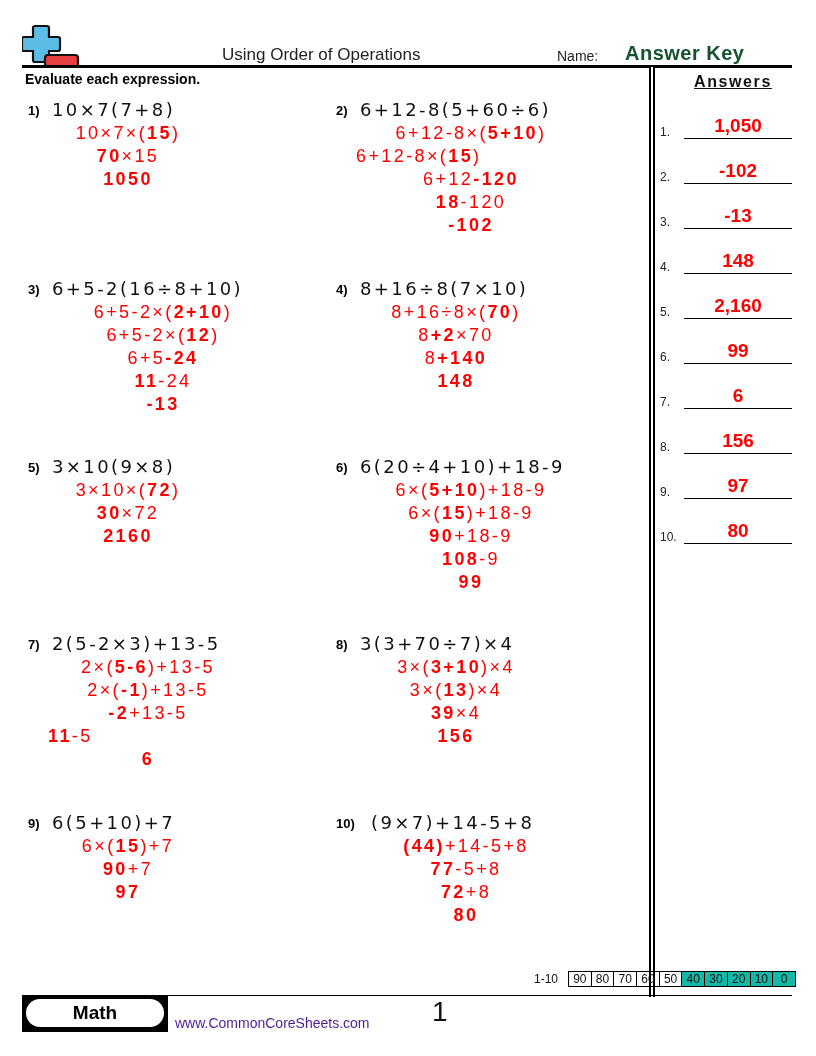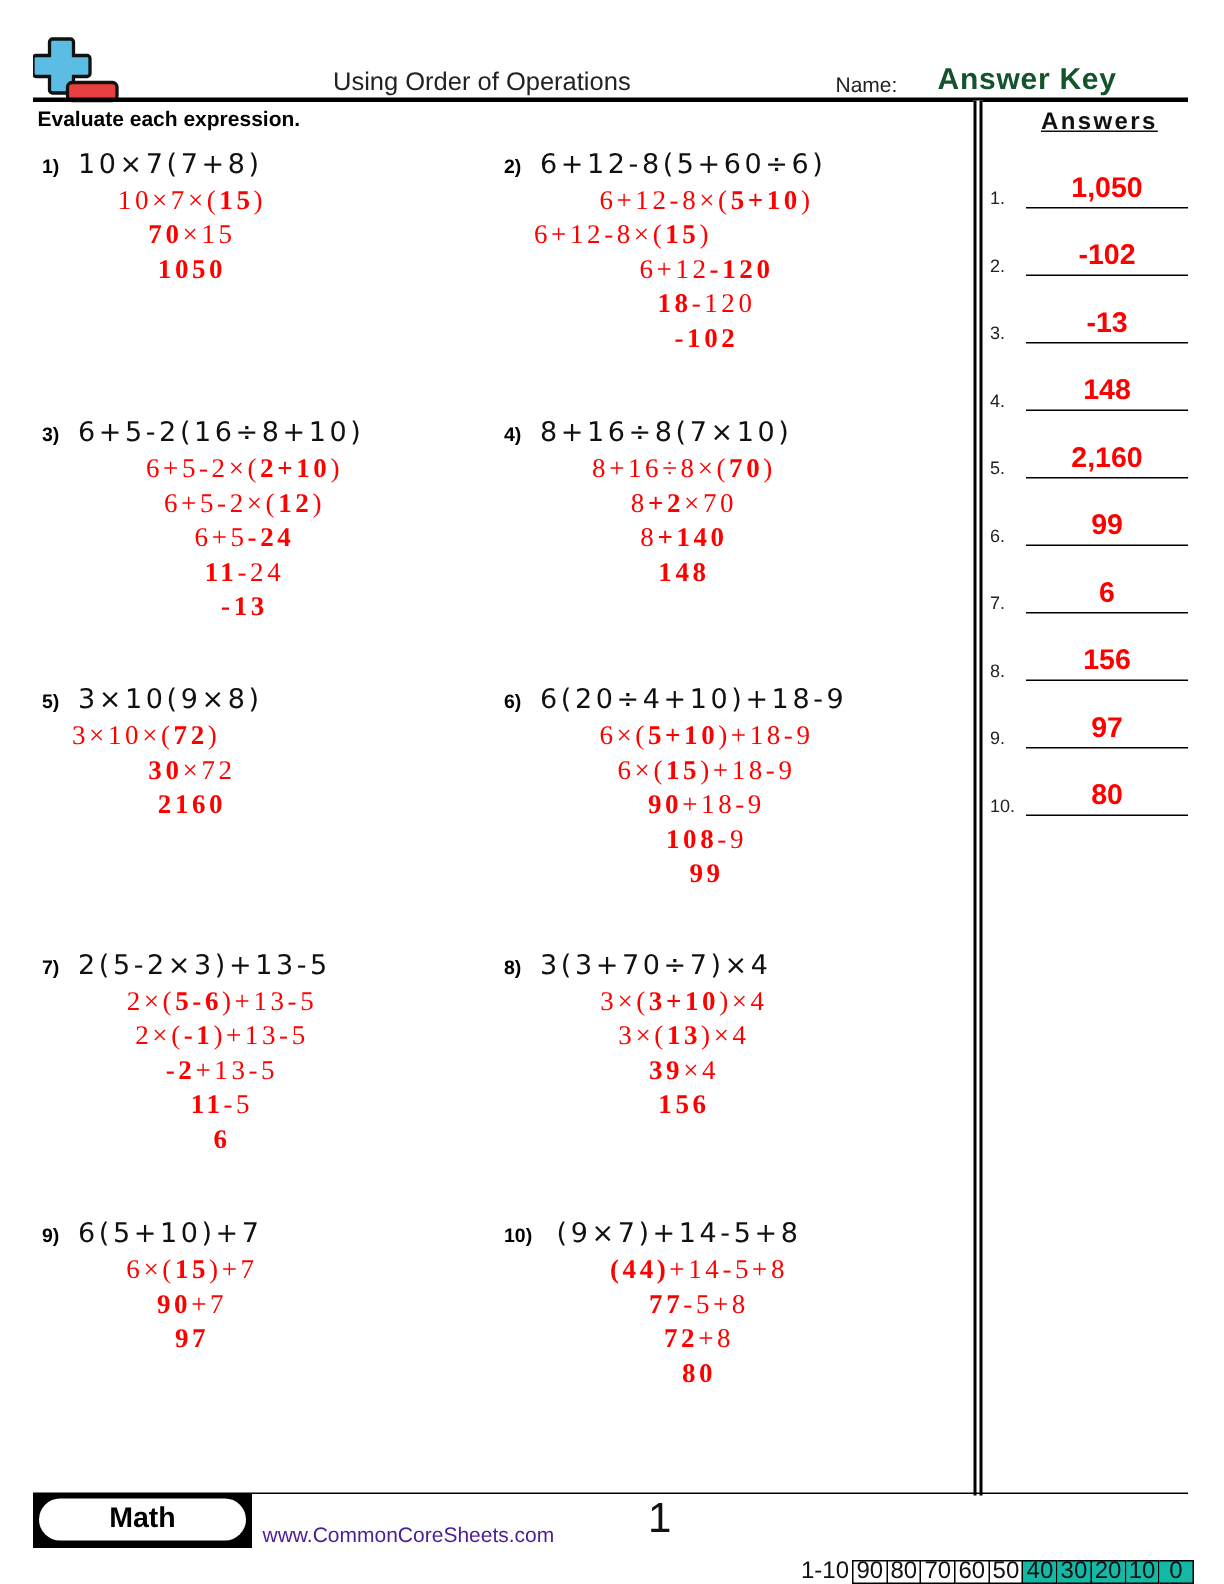--- a/index.html
+++ b/index.html
@@ -15,37 +15,37 @@
     .instructions { left: 25px; top: 71px; font-size: 14px; font-weight: bold; }
 
     
     .vdivider { left: 649px; top: 67px; width: 2px; height: 930px; border-left: 2px solid #000; border-right: 2px solid #000; box-sizing: content-box; background: #fff; }
 
     
     .problem { position: absolute; }
     .pnum { position: absolute; left: 0; top: 0; font-size: 13px; font-weight: bold; }
     .qline { position: absolute; left: 24px; top: -4px; font-size: 18px; letter-spacing: 2.4px; white-space: nowrap; font-family: "DejaVu Sans", sans-serif; color: #111; }
     .steps { position: absolute; left: 24px; top: 19px; width: 230px; }
-    .step { height: 23px; line-height: 23px; font-size: 18px; letter-spacing: 2.4px; color: #f00; white-space: nowrap; font-family: Liberation Serif, serif; }
+    .step { height: 23px; line-height: 23px; font-size: 18px; letter-spacing: 2.4px; color: #f00; white-space: nowrap; font-family: Liberation Sans, sans-serif; }
     .step .b { font-weight: bold; }
 
     
     .answers-title { left: 694px; top: 73px; font-size: 16px; font-weight: bold; letter-spacing: 1.6px; text-decoration: underline; color: #111; }
     .ans-row { position: absolute; left: 660px; width: 132px; height: 20px; }
     .ans-num { position: absolute; left: 0; bottom: 0; font-size: 12px; color: #222; }
     .ans-line { position: absolute; left: 24px; right: 0; bottom: 0; height: 1px; background: #000; }
     .ans-val { position: absolute; left: 24px; right: 0; bottom: 2px; text-align: center; font-size: 19px; font-weight: bold; color: #f00; }
 
     
     .footer-rule { left: 22px; top: 995px; width: 770px; height: 1px; background: #000; }
     .math-badge { left: 22px; top: 996px; width: 146px; height: 36px; background: #000; }
     .math-pill { position: absolute; left: 4px; top: 3px; width: 138px; height: 28px; background: #fff; border-radius: 14px; text-align: center; line-height: 28px; font-size: 19px; font-weight: bold; }
     .site { left: 175px; top: 1015px; font-size: 14px; color: #4c1d95; }
     .pagenum { left: 432px; top: 996px; font-size: 28px; color: #111; }
-    .score { left: 530px; top: 1040px; height: 16px; display: flex; align-items: stretch; font-size: 16px; }
+    .score { left: 530px; top: 971px; height: 16px; display: flex; align-items: stretch; font-size: 12px; }
     .score .lbl { width: 34px; text-align: left; padding-left: 4px; line-height: 16px; color: #111; }
     .score .cell { width: 21.7px; border: 1px solid #000; border-left: none; text-align: center; line-height: 14px; color: #111; }
     .score .cell.first { border-left: 1px solid #000; }
     .score .cell.blue { background: #14b8a6; }
   </style>
 </head>
 <body>
 
 <div class="abs logo">
   <svg width="58" height="46" viewBox="0 0 58 46">
@@ -100,21 +100,21 @@
         <div class="step" style="text-align: center;"><span>8+16÷8×(</span><span class="b">70</span><span>)</span></div>
         <div class="step" style="text-align: center;"><span>8</span><span class="b">+2</span><span>×70</span></div>
         <div class="step" style="text-align: center;"><span>8</span><span class="b">+140</span></div>
         <div class="step" style="text-align: center;"><span class="b">148</span></div>
       </div>
     </div>
     <div class="problem" style="left: 28px; top: 460px;">
       <span class="pnum">5)</span>
       <span class="qline">3×10(9×8)</span>
       <div class="steps" style="width: 160px; left: 20px;">
-        <div class="step" style=""><span>3×10×(</span><span class="b">72</span><span>)</span></div>
+        <div class="step" style="text-align: center;"><span>3×10×(</span><span class="b">72</span><span>)</span></div>
         <div class="step" style="text-align: center;"><span class="b">30</span><span>×72</span></div>
         <div class="step" style="text-align: center;"><span class="b">2160</span></div>
       </div>
     </div>
     <div class="problem" style="left: 336px; top: 460px;">
       <span class="pnum">6)</span>
       <span class="qline">6(20÷4+10)+18-9</span>
       <div class="steps" style="width: 230px; left: 20px;">
         <div class="step" style="text-align: center;"><span>6×(</span><span class="b">5+10</span><span>)+18-9</span></div>
         <div class="step" style="text-align: center;"><span>6×(</span><span class="b">15</span><span>)+18-9</span></div>
@@ -123,21 +123,21 @@
         <div class="step" style="text-align: center;"><span class="b">99</span></div>
       </div>
     </div>
     <div class="problem" style="left: 28px; top: 637px;">
       <span class="pnum">7)</span>
       <span class="qline">2(5-2×3)+13-5</span>
       <div class="steps" style="width: 200px; left: 20px;">
         <div class="step" style="text-align: center;"><span>2×(</span><span class="b">5-6</span><span>)+13-5</span></div>
         <div class="step" style="text-align: center;"><span>2×(</span><span class="b">-1</span><span>)+13-5</span></div>
         <div class="step" style="text-align: center;"><span class="b">-2</span><span>+13-5</span></div>
-        <div class="step" style="text-align: center;"><span class="b">11</span><span>-5</span></div>
+        <div class="step" style="text-align: left;"><span class="b">11</span><span>-5</span></div>
         <div class="step" style="text-align: center;"><span class="b">6</span></div>
       </div>
     </div>
     <div class="problem" style="left: 336px; top: 637px;">
       <span class="pnum">8)</span>
       <span class="qline">3(3+70÷7)×4</span>
       <div class="steps" style="width: 200px; left: 20px;">
         <div class="step" style="text-align: center;"><span>3×(</span><span class="b">3+10</span><span>)×4</span></div>
         <div class="step" style="text-align: center;"><span>3×(</span><span class="b">13</span><span>)×4</span></div>
         <div class="step" style="text-align: center;"><span class="b">39</span><span>×4</span></div>

